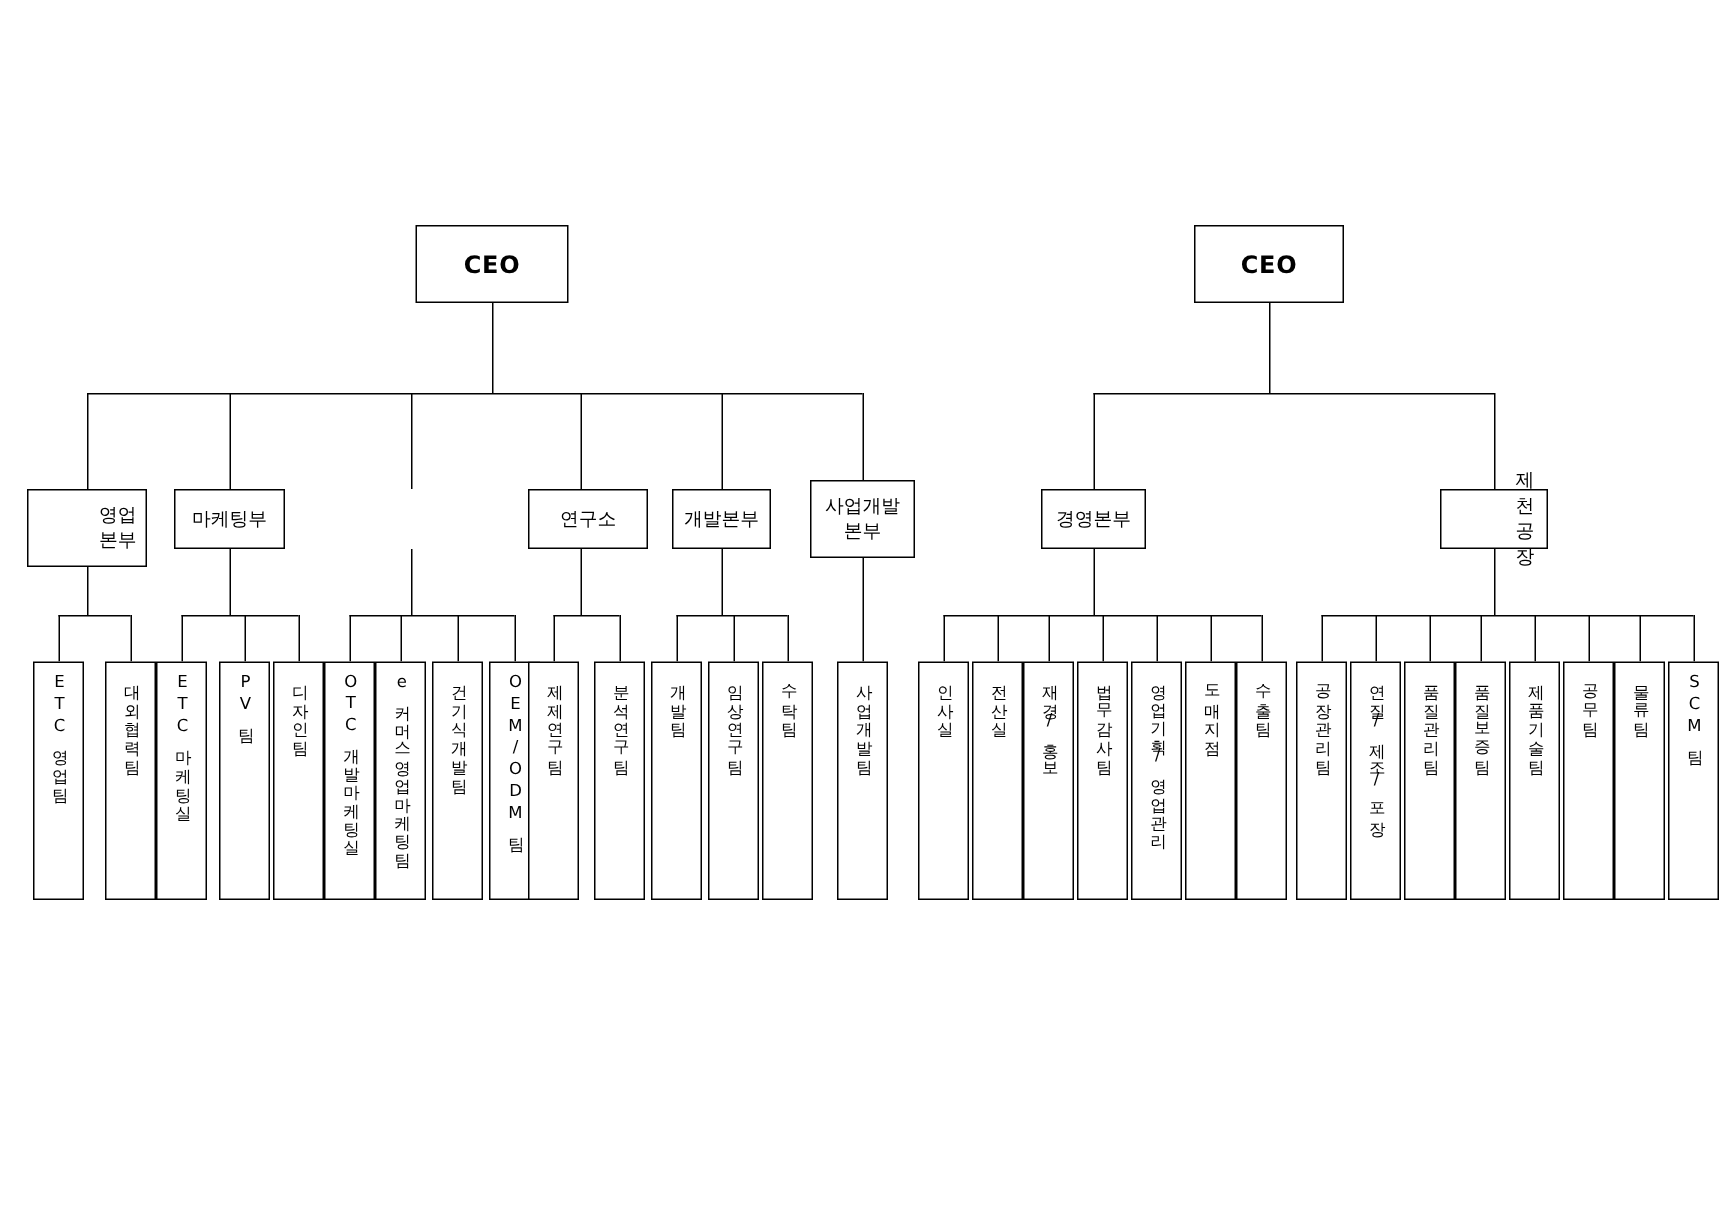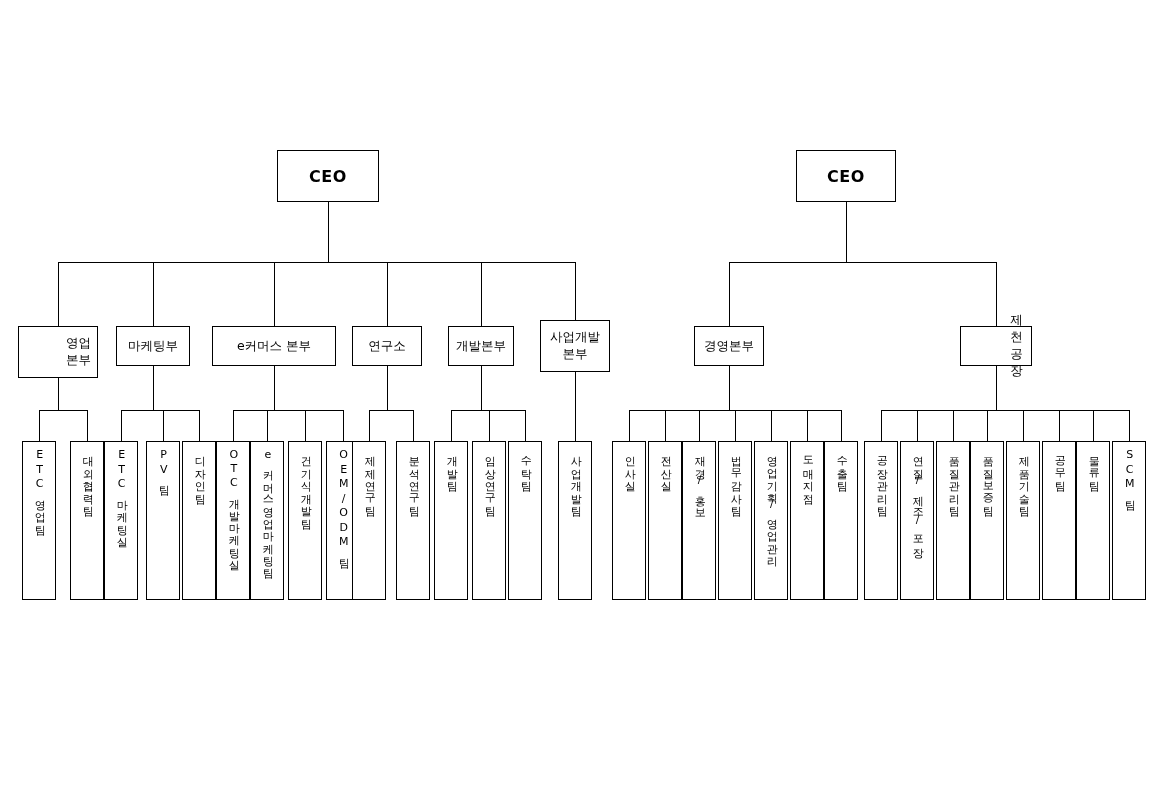--- a/index.html
+++ b/index.html
@@ -105,43 +105,40 @@
     </div>
     <div class="ln ln-v" style="left: 163px; top: 410px; width: 1.4px; height: 31px;"></div>
     <div class="node node-leaf" style="left: 146px; top: 441px; width: 34px; height: 159px;">
       <span class="vtext">PV팀</span>
     </div>
     <div class="ln ln-v" style="left: 199px; top: 410px; width: 1.4px; height: 31px;"></div>
     <div class="node node-leaf" style="left: 182px; top: 441px; width: 34px; height: 159px;">
       <span class="vtext">디자인팀</span>
     </div>
     <div class="ln ln-v" style="left: 274px; top: 262px; width: 1.4px; height: 64px;"></div>
-    <div class="node node-div" style="left: 212px; top: 326px; width: 124px; height: 40px;">
-      <span>e커머스 본부</span>
-    </div>
     <div class="ln ln-v" style="left: 274px; top: 366px; width: 1.4px; height: 44px;"></div>
     <div class="ln ln-h" style="left: 233px; top: 410px; width: 110px; height: 1.4px;"></div>
     <div class="ln ln-v" style="left: 233px; top: 410px; width: 1.4px; height: 31px;"></div>
     <div class="node node-leaf" style="left: 216px; top: 441px; width: 34px; height: 159px;">
       <span class="vtext two-col">OTC개발마케팅실</span>
     </div>
     <div class="ln ln-v" style="left: 267px; top: 410px; width: 1.4px; height: 31px;"></div>
     <div class="node node-leaf" style="left: 250px; top: 441px; width: 34px; height: 159px;">
       <span class="vtext two-col">e커머스영업마케팅팀</span>
     </div>
     <div class="ln ln-v" style="left: 305px; top: 410px; width: 1.4px; height: 31px;"></div>
     <div class="node node-leaf" style="left: 288px; top: 441px; width: 34px; height: 159px;">
       <span class="vtext">건기식개발팀</span>
     </div>
     <div class="ln ln-v" style="left: 343px; top: 410px; width: 1.4px; height: 31px;"></div>
     <div class="node node-leaf" style="left: 326px; top: 441px; width: 34px; height: 159px;">
       <span class="vtext">OEM/ODM팀</span>
     </div>
     <div class="ln ln-v" style="left: 387px; top: 262px; width: 1.4px; height: 64px;"></div>
-    <div class="node node-div" style="left: 352px; top: 326px; width: 70px; height: 40px;">
+    <div class="node node-div" style="left: 352px; top: 326px; width: 80px; height: 40px;">
       <span>연구소</span>
     </div>
     <div class="ln ln-v" style="left: 387px; top: 366px; width: 1.4px; height: 44px;"></div>
     <div class="ln ln-h" style="left: 369px; top: 410px; width: 44px; height: 1.4px;"></div>
     <div class="ln ln-v" style="left: 369px; top: 410px; width: 1.4px; height: 31px;"></div>
     <div class="node node-leaf" style="left: 352px; top: 441px; width: 34px; height: 159px;">
       <span class="vtext">제제연구팀</span>
     </div>
     <div class="ln ln-v" style="left: 413px; top: 410px; width: 1.4px; height: 31px;"></div>
     <div class="node node-leaf" style="left: 396px; top: 441px; width: 34px; height: 159px;">

